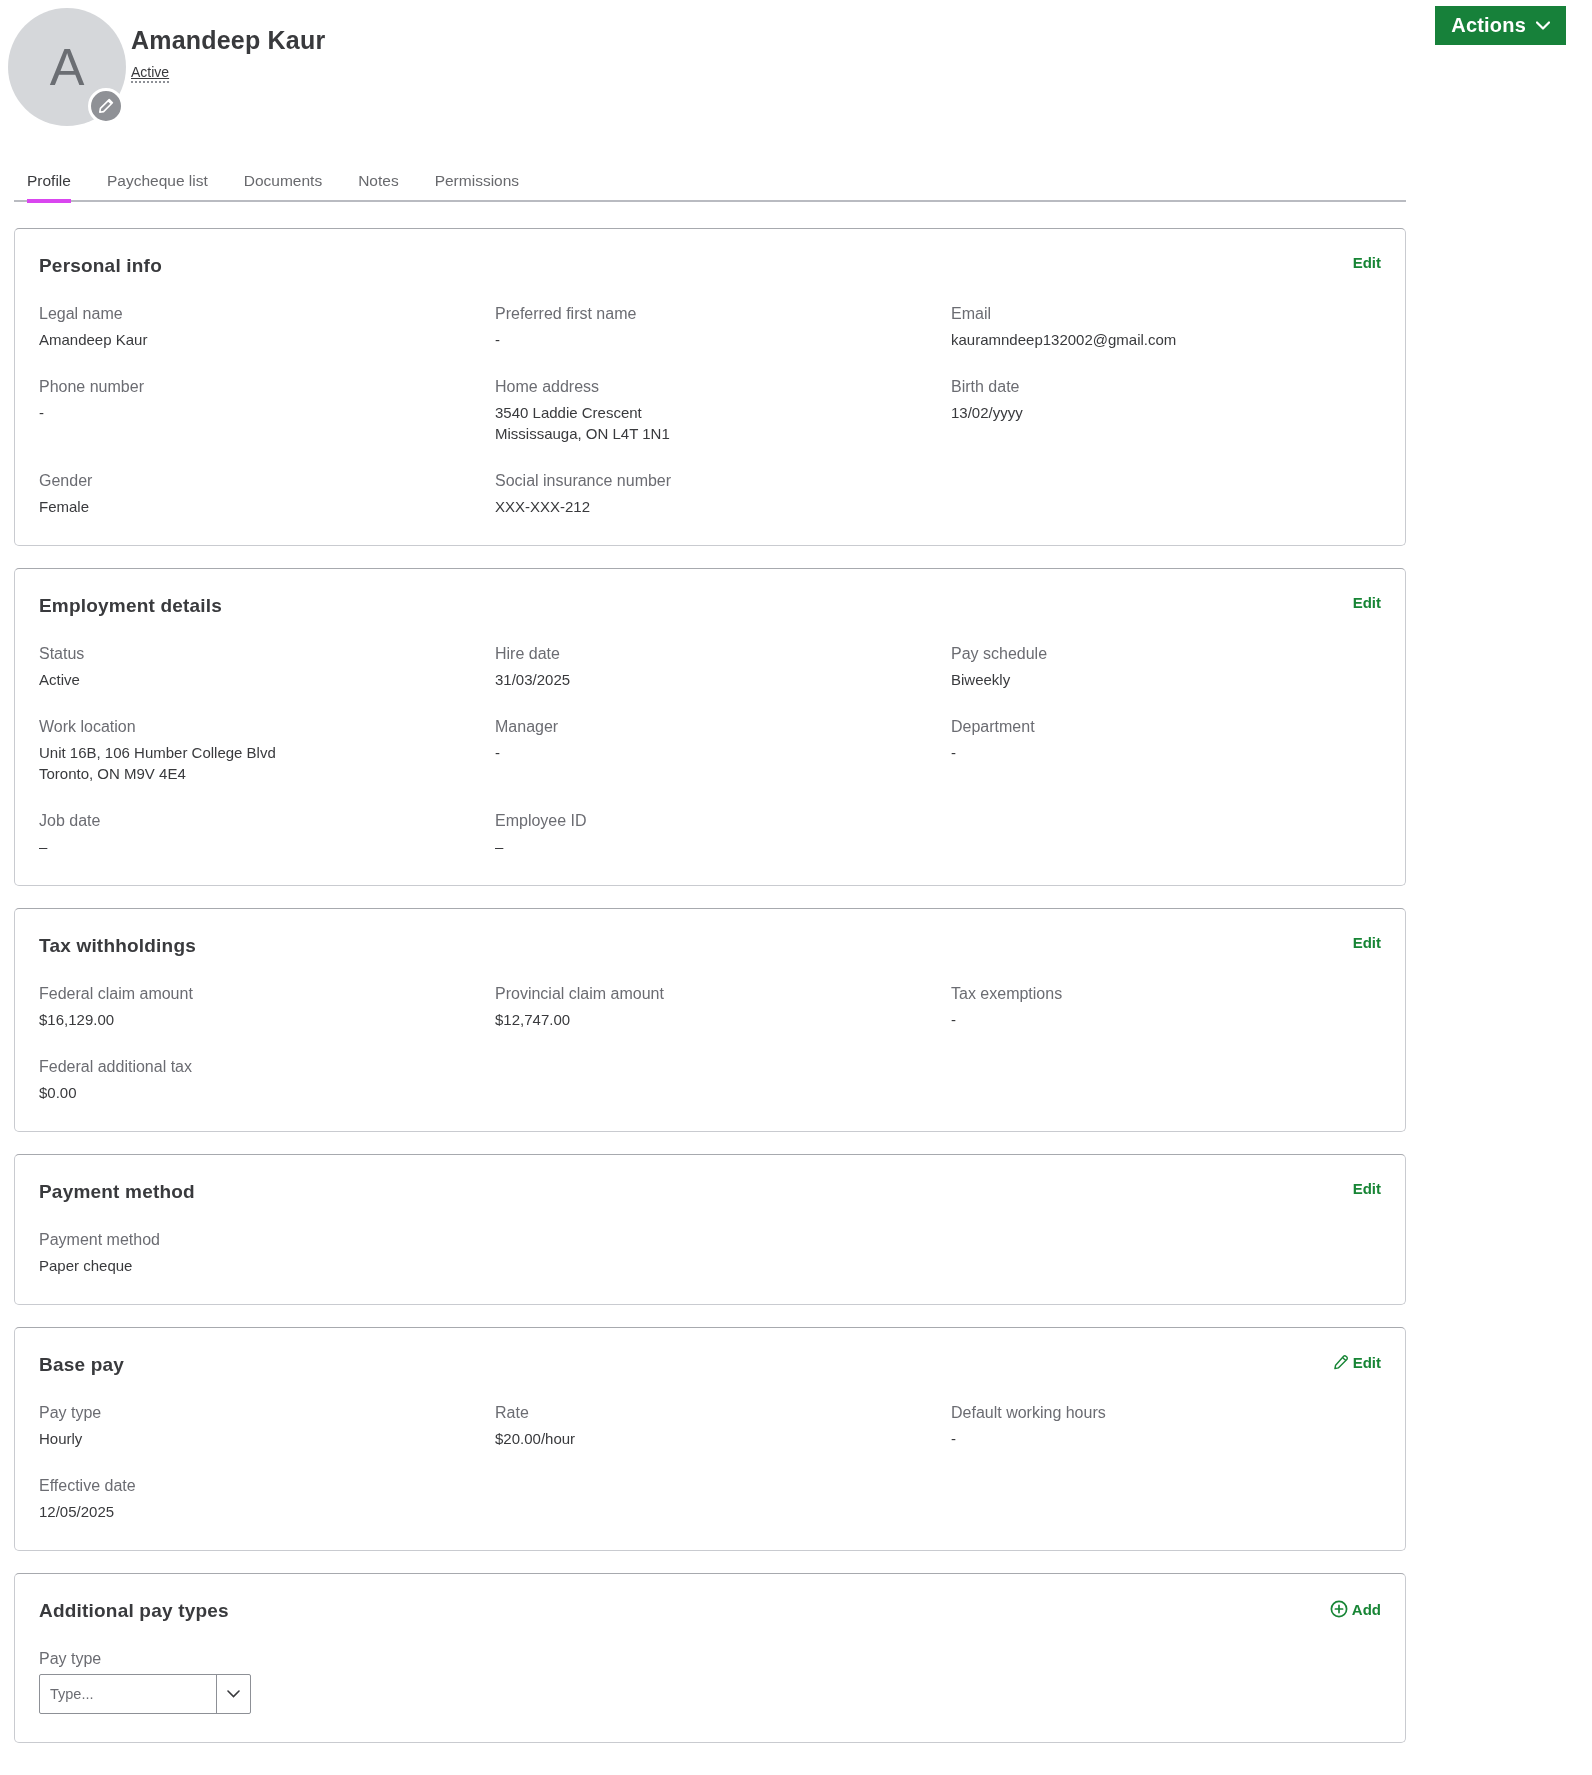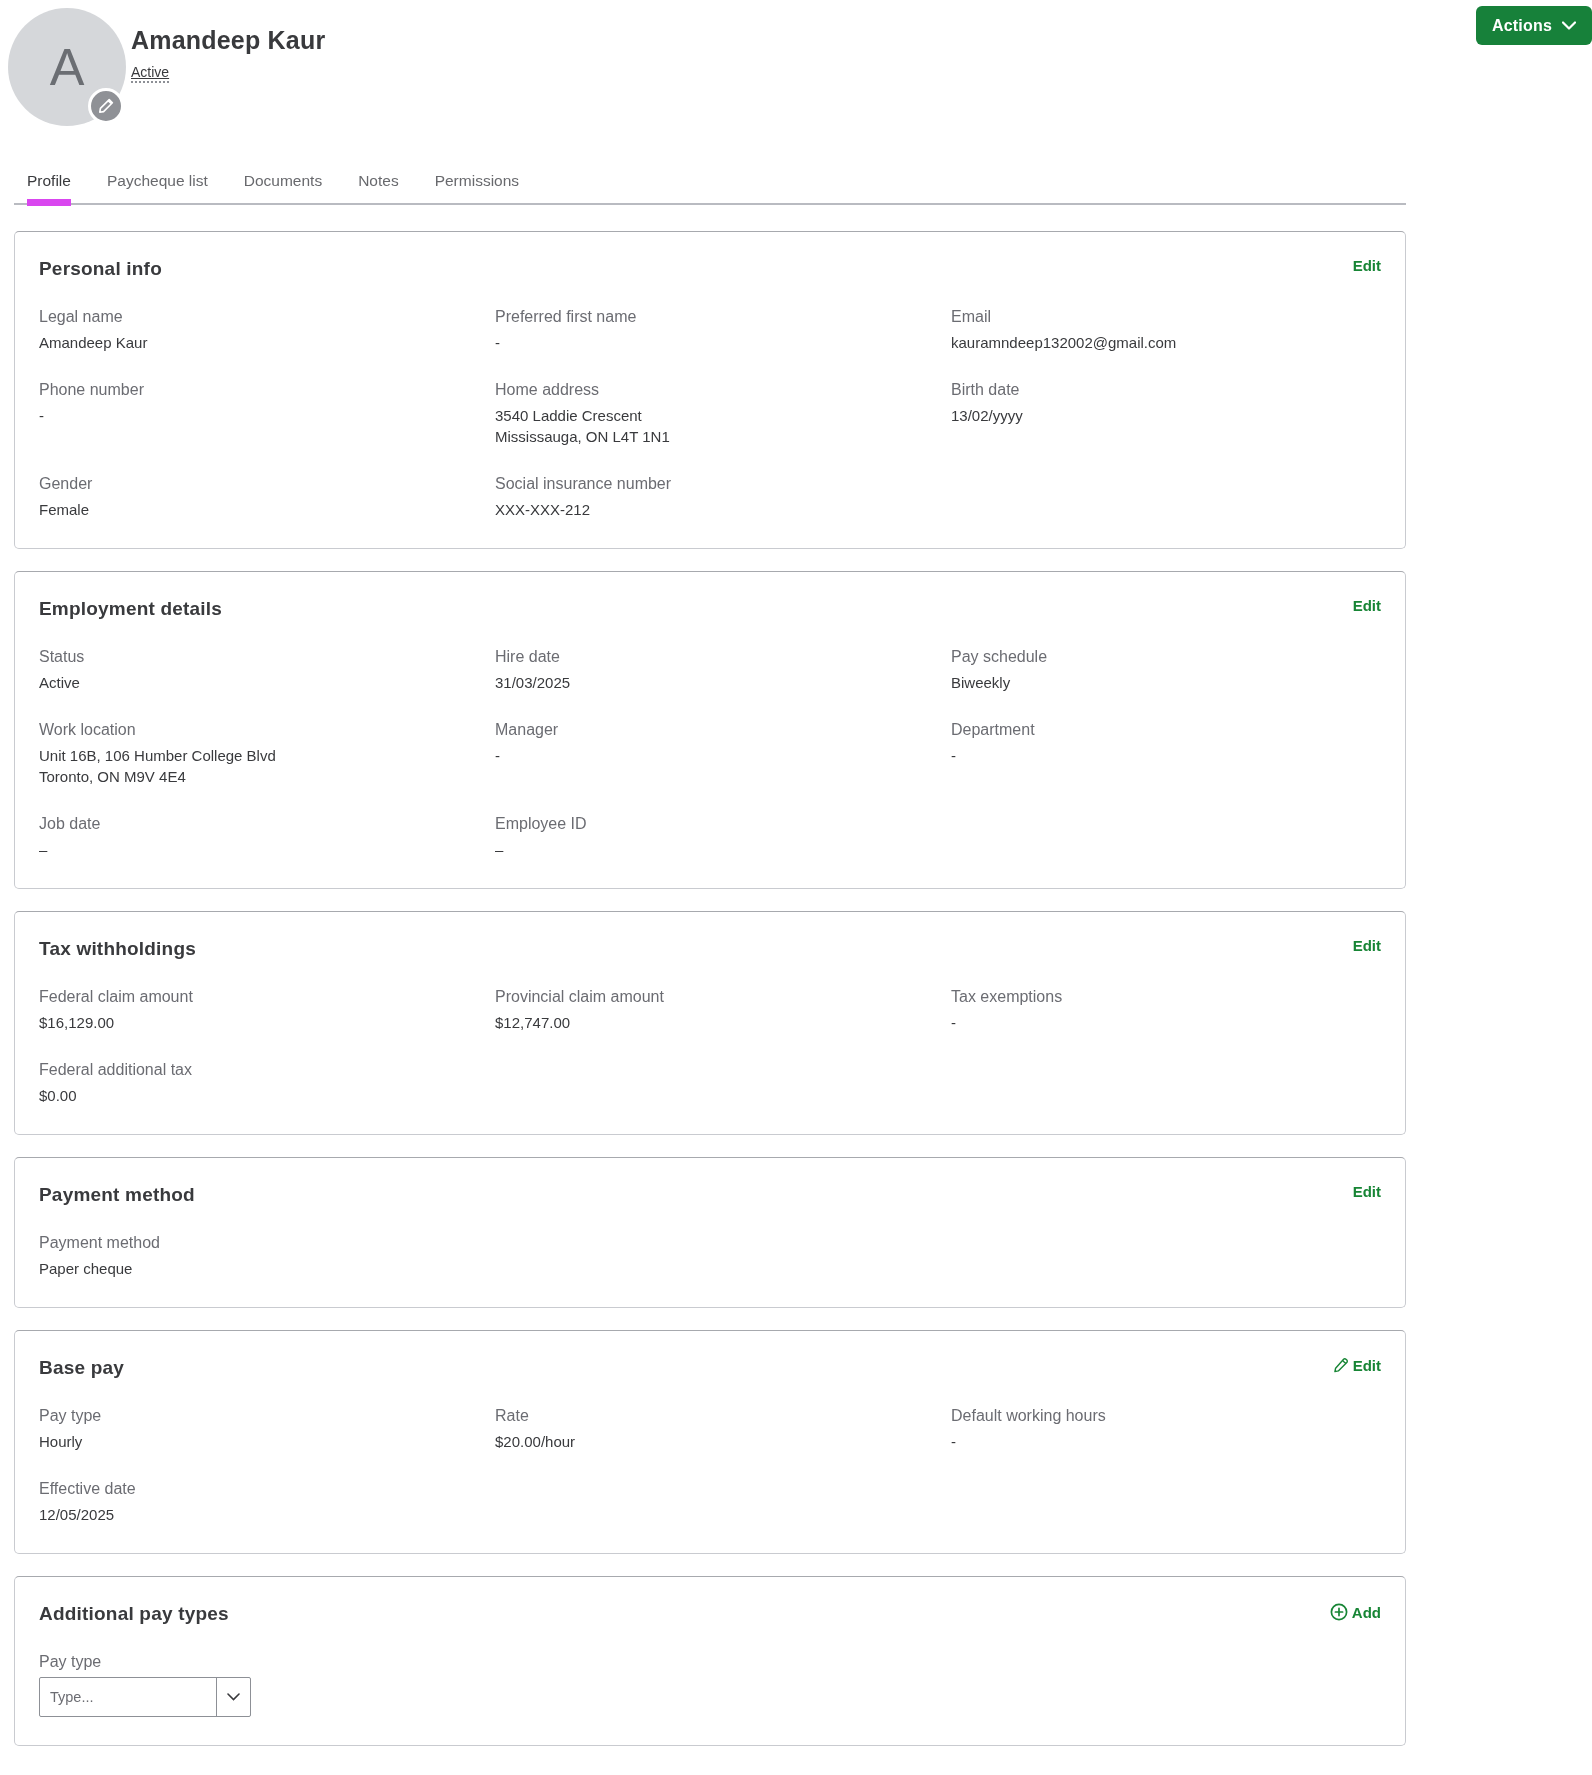--- a/index.html
+++ b/index.html
@@ -22,35 +22,35 @@
     border-radius: 50%; background: #8f9196; border: 3px solid #fff;
     display: flex; align-items: center; justify-content: center; cursor: pointer;
   }
   .name-block { position: absolute; left: 131px; top: 26px; }
   .employee-name { font-size: 25px; font-weight: 700; color: #393a3d; letter-spacing: 0.2px; }
   .status-link {
     display: inline-block; margin-top: 9px; font-size: 14px; color: #393a3d;
     text-decoration: underline; border-bottom: 2px dotted #8d9096; cursor: pointer; padding-bottom: 1px;
   }
   .actions-btn {
-    position: absolute; right: 0; top: 6px; height: 39px; min-width: 112px;
-    background: #17813a; color: #fff; border: none; border-radius: 6px;
-    font-family: inherit; font-size: 16px; font-weight: 700; letter-spacing: 0.2px;
+    position: absolute; right: 26px; top: 6px; height: 39px; min-width: 112px;
+    background: #17813a; color: #fff; border: none; border-radius: 0;
+    font-family: inherit; font-size: 20px; font-weight: 700; letter-spacing: 0.2px;
     display: flex; align-items: center; gap: 10px; padding: 0 16px; cursor: pointer;
   }
   
   .tabs {
     margin: 42px 14px 0 14px; width: 1392px;
     border-bottom: 2px solid #b9bbc1; display: flex; gap: 36px; padding-left: 13px;
   }
   .tab {
     font-size: 15.5px; color: #68696d; padding-bottom: 9px; cursor: pointer; white-space: nowrap;
   }
   .tab.active {
-    color: #393a3d; border-bottom: 7px solid #d946ef; margin-bottom: -3px; font-weight: 400;
+    color: #393a3d; border-bottom: 4px solid #d946ef; margin-bottom: -3px; font-weight: 400;
   }
   
   .cards { margin: 26px 14px 0 14px; width: 1392px; display: flex; flex-direction: column; gap: 22px; }
   .card {
     background: #fff; border: 1px solid #c9cbd0; border-top-color: #a7a9ae;
     border-radius: 5px; padding: 26px 24px 28px 24px;
   }
   .card-head { display: flex; justify-content: space-between; align-items: flex-start; margin-bottom: 28px; }
   .card-title { font-size: 19px; font-weight: 700; color: #393a3d; letter-spacing: 0.2px; }
   .card-action {

